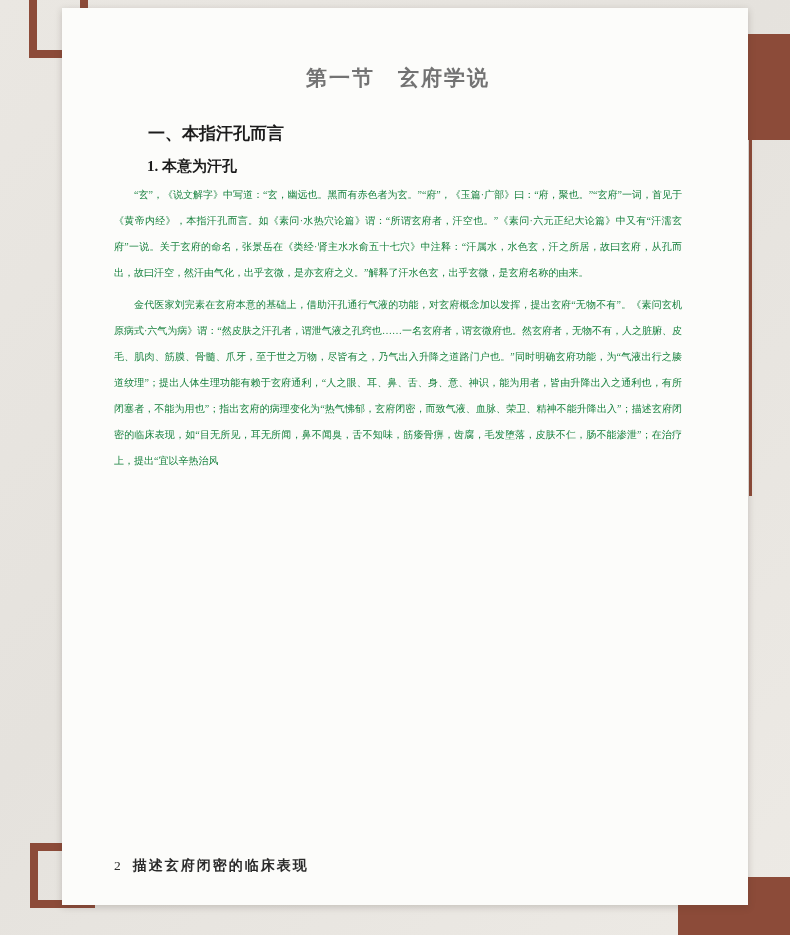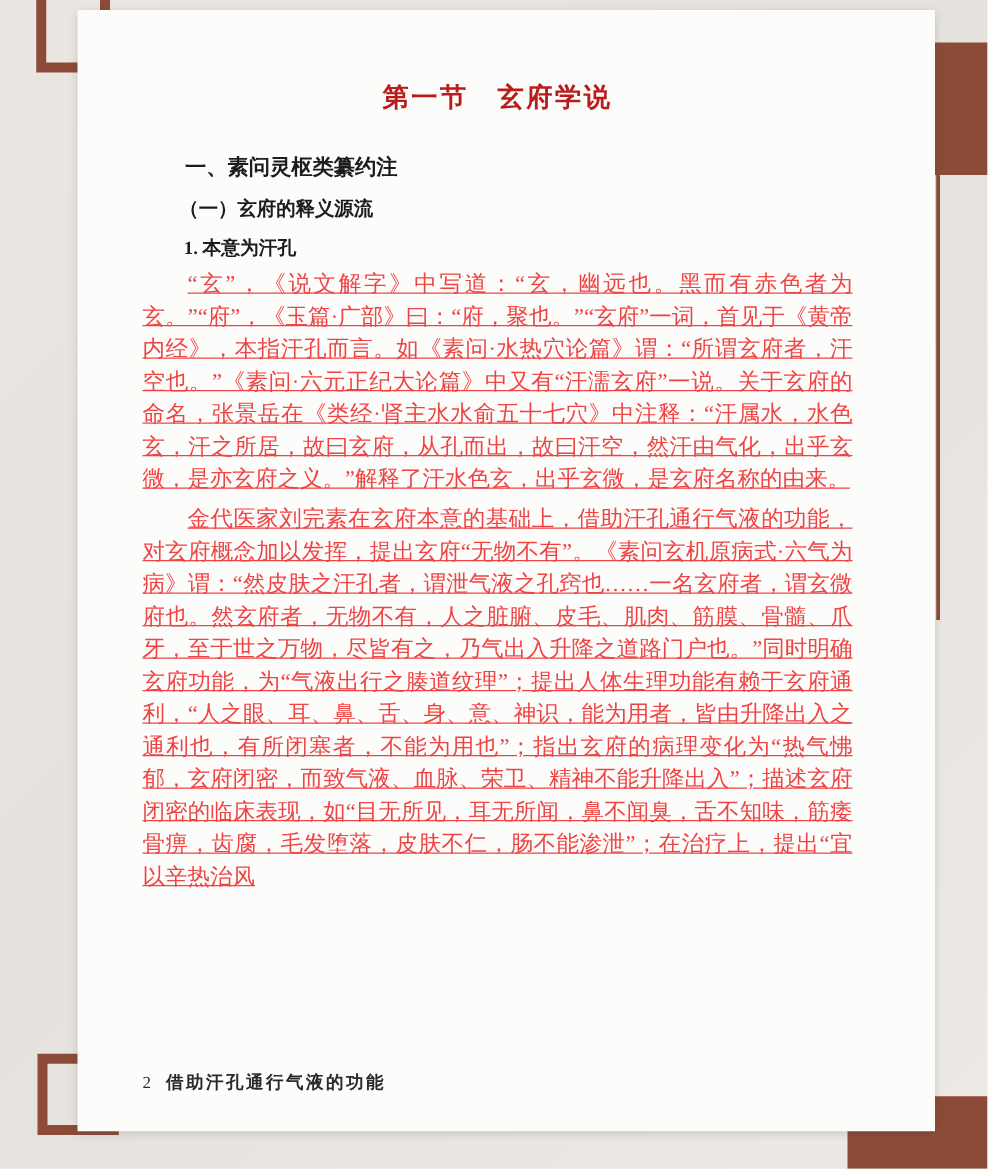--- a/index.html
+++ b/index.html
@@ -29,21 +29,21 @@
     padding: 56px 66px 0 52px;
     color: #1e1e1e;
     overflow: hidden;
   }
 
   .title {
     font-size: 21px;
     font-weight: bold;
     text-align: center;
     letter-spacing: 2px;
-    color: #b91c1c;
+    color: #737373;
     margin-bottom: 30px;
   }
   .h-section {
     font-size: 17px;
     font-weight: bold;
     text-indent: 2em;
     margin-bottom: 12px;
     color: #1c1c1c;
   }
   .h-subsection {
@@ -55,27 +55,26 @@
   }
   .h-point {
     font-size: 15px;
     font-weight: bold;
     text-indent: 2.2em;
     margin-bottom: 6px;
     color: #1c1c1c;
   }
   .h-point.second { margin-top: 8px; }
   .body-para {
-    font-size: 18px;
+    font-size: 10px;
     line-height: 26px;
     text-align: justify;
     text-indent: 2em;
     margin-bottom: 6px;
-    color: #ef4444;
-    text-decoration: underline;
+    color: #15803d;
   }
 
   .footer {
     position: absolute;
     left: 52px;
     bottom: 30px;
     font-size: 13.5px;
     color: #2a2a2a;
     display: flex;
     align-items: baseline;
@@ -96,30 +95,29 @@
 <div class="deco sq-tl"></div>
 <div class="deco rect-tr"></div>
 <div class="deco line-r"></div>
 <div class="deco sq-bl"></div>
 <div class="deco rect-br"></div>
 
 <div class="page">
 
   <h1 class="title">第一节　玄府学说</h1>
 
-  <h2 class="h-section">一、素问灵枢类纂约注</h2>
+  <h2 class="h-section">一、本指汗孔而言</h2>
 
-  <h3 class="h-subsection">（一）玄府的释义源流</h3>
 
   <h4 class="h-point">1. 本意为汗孔</h4>
 
   <p class="body-para">“玄”，《说文解字》中写道：“玄，幽远也。黑而有赤色者为玄。”“府”，《玉篇·广部》曰：“府，聚也。”“玄府”一词，首见于《黄帝内经》，本指汗孔而言。如《素问·水热穴论篇》谓：“所谓玄府者，汗空也。”《素问·六元正纪大论篇》中又有“汗濡玄府”一说。关于玄府的命名，张景岳在《类经·肾主水水俞五十七穴》中注释：“汗属水，水色玄，汗之所居，故曰玄府，从孔而出，故曰汗空，然汗由气化，出乎玄微，是亦玄府之义。”解释了汗水色玄，出乎玄微，是玄府名称的由来。</p>
 
 
 
   <p class="body-para">金代医家刘完素在玄府本意的基础上，借助汗孔通行气液的功能，对玄府概念加以发挥，提出玄府“无物不有”。《素问玄机原病式·六气为病》谓：“然皮肤之汗孔者，谓泄气液之孔窍也……一名玄府者，谓玄微府也。然玄府者，无物不有，人之脏腑、皮毛、肌肉、筋膜、骨髓、爪牙，至于世之万物，尽皆有之，乃气出入升降之道路门户也。”同时明确玄府功能，为“气液出行之腠道纹理”；提出人体生理功能有赖于玄府通利，“人之眼、耳、鼻、舌、身、意、神识，能为用者，皆由升降出入之通利也，有所闭塞者，不能为用也”；指出玄府的病理变化为“热气怫郁，玄府闭密，而致气液、血脉、荣卫、精神不能升降出入”；描述玄府闭密的临床表现，如“目无所见，耳无所闻，鼻不闻臭，舌不知味，筋痿骨痹，齿腐，毛发堕落，皮肤不仁，肠不能渗泄”；在治疗上，提出“宜以辛热治风</p>
 
   <div class="footer">
     <span class="page-num">2</span>
-    <span class="book-title">借助汗孔通行气液的功能</span>
+    <span class="book-title">描述玄府闭密的临床表现</span>
   </div>
 
 </div>
 
 </body></html>

